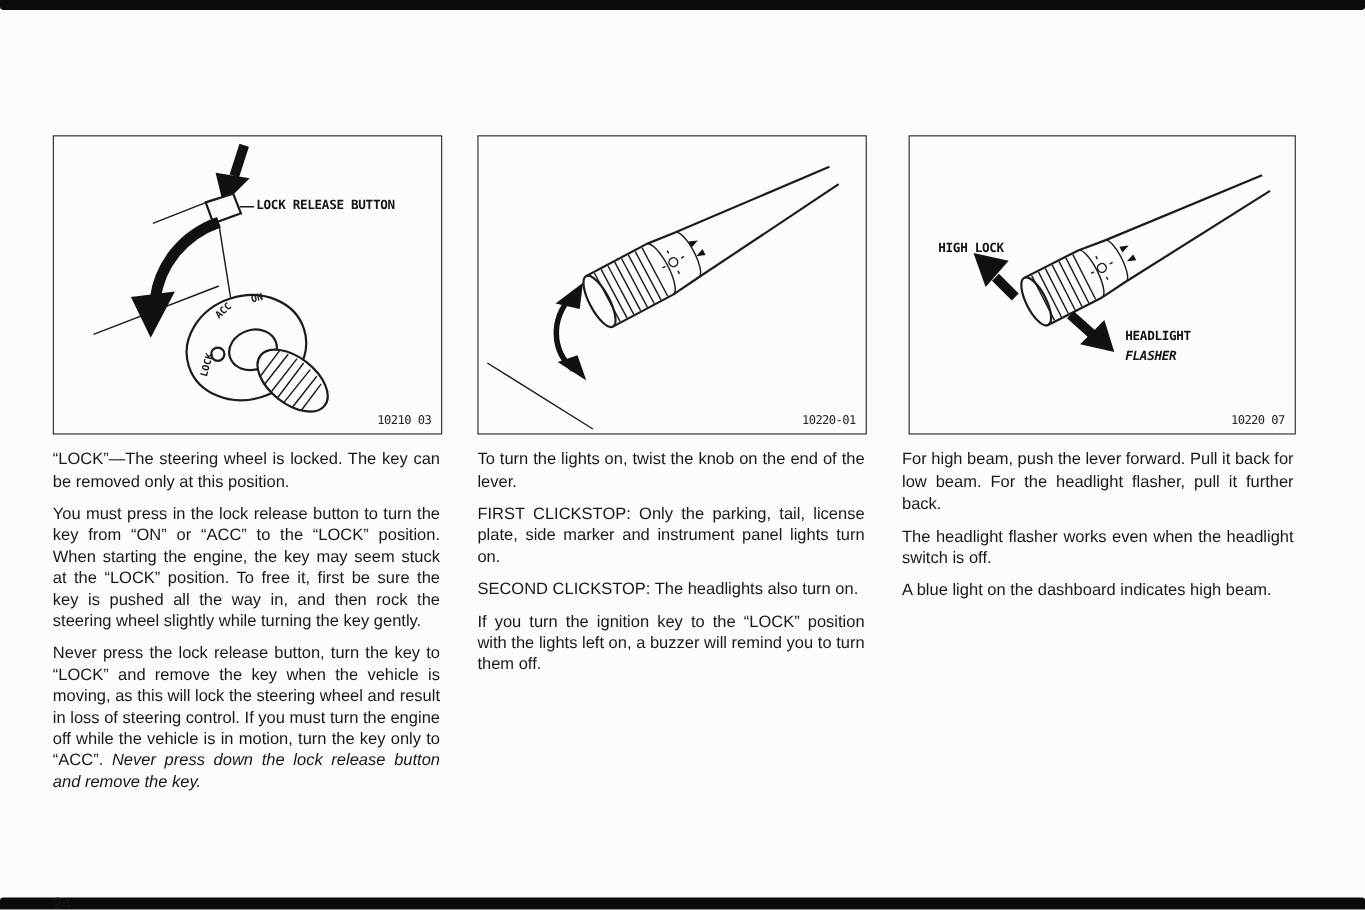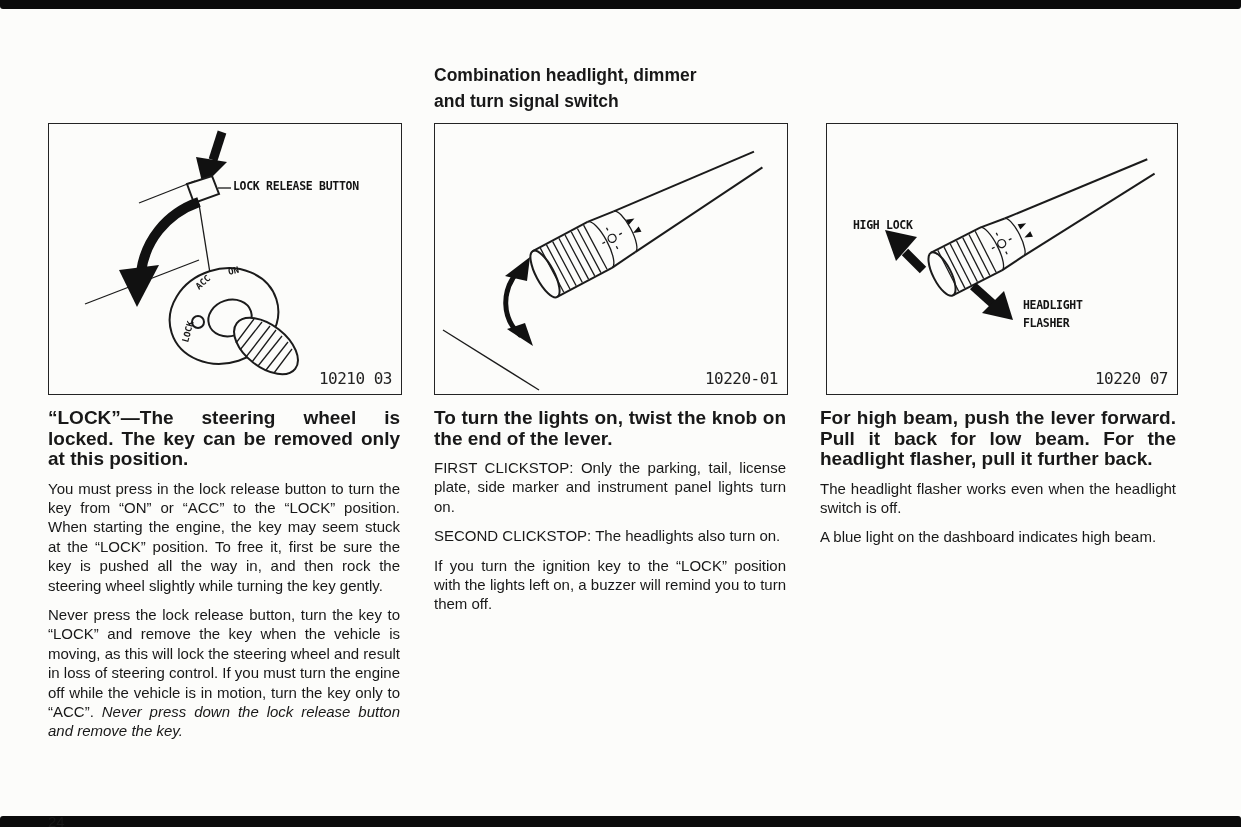--- a/index.html
+++ b/index.html
@@ -11,49 +11,45 @@
   .section-title{position:absolute;left:434px;top:62px;width:340px;
         font-weight:bold;font-size:17.5px;line-height:26px;}
   .figure-box{position:absolute;top:123px;height:270px;border:1.6px solid #242424;background:#fcfcfa;}
   .fig1{left:48px;width:352px;}
   .fig2{left:434px;width:352px;}
   .fig3{left:826px;width:350px;}
   .figure-box svg{position:absolute;left:0;top:0;}
   .fig-label{position:absolute;font-family:"DejaVu Sans Mono",monospace;font-weight:bold;
         font-size:11.5px;letter-spacing:-0.3px;white-space:nowrap;color:#141414;}
   .fig-num{position:absolute;right:9px;bottom:6px;font-family:"DejaVu Sans Mono",monospace;
-        font-size:16px;letter-spacing:-0.5px;color:#222;}
+        font-size:11px;letter-spacing:-0.5px;color:#222;}
   .col{position:absolute;top:408px;font-size:15px;line-height:19.4px;text-align:justify;}
   .col1{left:48px;width:352px;}
   .col2{left:434px;width:352px;}
   .col3{left:820px;width:356px;}
-  .col h3{font-size:19px;line-height:20.5px;margin:0 0 9px 0;font-weight:bold;}
+  .col h3{font-size:15px;line-height:20.5px;margin:0 0 9px 0;font-weight:normal;}
   .col p{margin:0 0 10px 0;}
   .seg-bold{font-weight:normal;}
   .seg-italic{font-style:italic;}
   .page-number{position:absolute;left:48px;top:774px;font-size:15px;margin-top:39px;}
   .ln{stroke:#1b1b1b;stroke-width:2;fill:none;}
   .thin{stroke:#1b1b1b;stroke-width:1.3;fill:none;}
   .arc{stroke:#111;stroke-width:10;fill:none;}
   .fillb{fill:#111;stroke:none;}
   .wh{fill:#fcfcfa;stroke:#1b1b1b;stroke-width:2;}
   svg text{font-family:"DejaVu Sans Mono",monospace;font-weight:bold;fill:#161616;}
 </style>
 </head>
 <body>
 
 <div class="page">
 
   <div class="edge edge-top"></div>
   <div class="edge edge-bottom"></div>
 
-  <div class="section-title">
-    <div>Combination headlight, dimmer</div>
-    <div>and turn signal switch</div>
-  </div>
 
   <div class="figure-box fig1">
     <svg width="349" height="267" viewBox="0 0 349 267">
       <g class="thin">
         <line x1="90" y1="79" x2="146" y2="57"></line>
         <line x1="36" y1="180" x2="150" y2="136"></line>
         <line x1="150" y1="80" x2="164" y2="168"></line>
         <line x1="169" y1="64" x2="182" y2="64"></line>
       </g>
       <g>
@@ -169,21 +165,21 @@
         <line x1="96" y1="146" x2="78" y2="128" stroke="#111" stroke-width="9"></line>
         <polygon class="fillb" points="58,106 90,113 69,137"></polygon>
       </g>
       <g>
         <line x1="146" y1="162" x2="166" y2="180" stroke="#111" stroke-width="9"></line>
         <polygon class="fillb" points="186,196 155,189 177,167"></polygon>
       </g>
     </svg>
     <span class="fig-label" style="left:26px;top:94px;">HIGH LOCK</span>
     <span class="fig-label" style="left:196px;top:174px;">HEADLIGHT</span>
-    <span class="fig-label" style="left:196px;top:192px;">FLASHER</span>
+    <span class="fig-label" style="left:196px;top:192px;font-style:italic;">FLASHER</span>
     <span class="fig-num">10220 07</span>
   </div>
 
   <div class="col col1">
     <h3>“LOCK”—The steering wheel is locked. The key can be removed only at this position.</h3>
     <p>You must press in the lock release button to turn the key from “ON” or “ACC” to the “LOCK” position. When starting the engine, the key may seem stuck at the “LOCK” position. To free it, first be sure the key is pushed all the way in, and then rock the steering wheel slightly while turning the key gently.</p>
     <p><span class="seg-bold">Never press the lock release button, turn the key to “LOCK” and remove the key when the vehicle is moving,</span><span> as this will lock the steering wheel and result in loss of steering control. If you must turn the engine off while the vehicle is in motion, turn the key only to “ACC”. </span><span class="seg-italic">Never press down the lock release button and remove the key.</span></p>
   </div>
 
   <div class="col col2">

